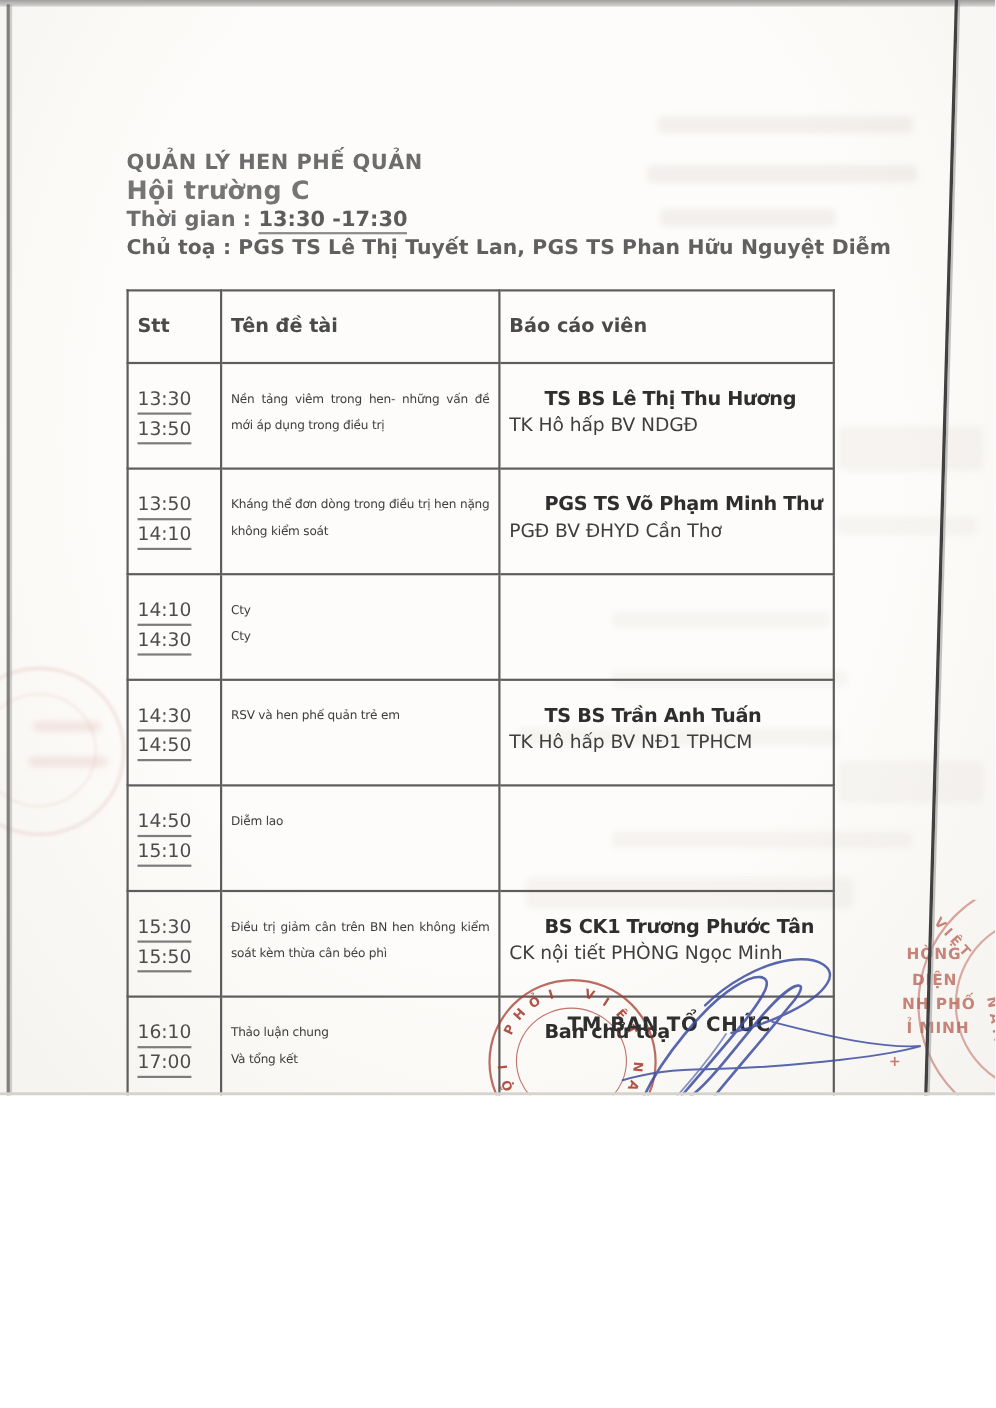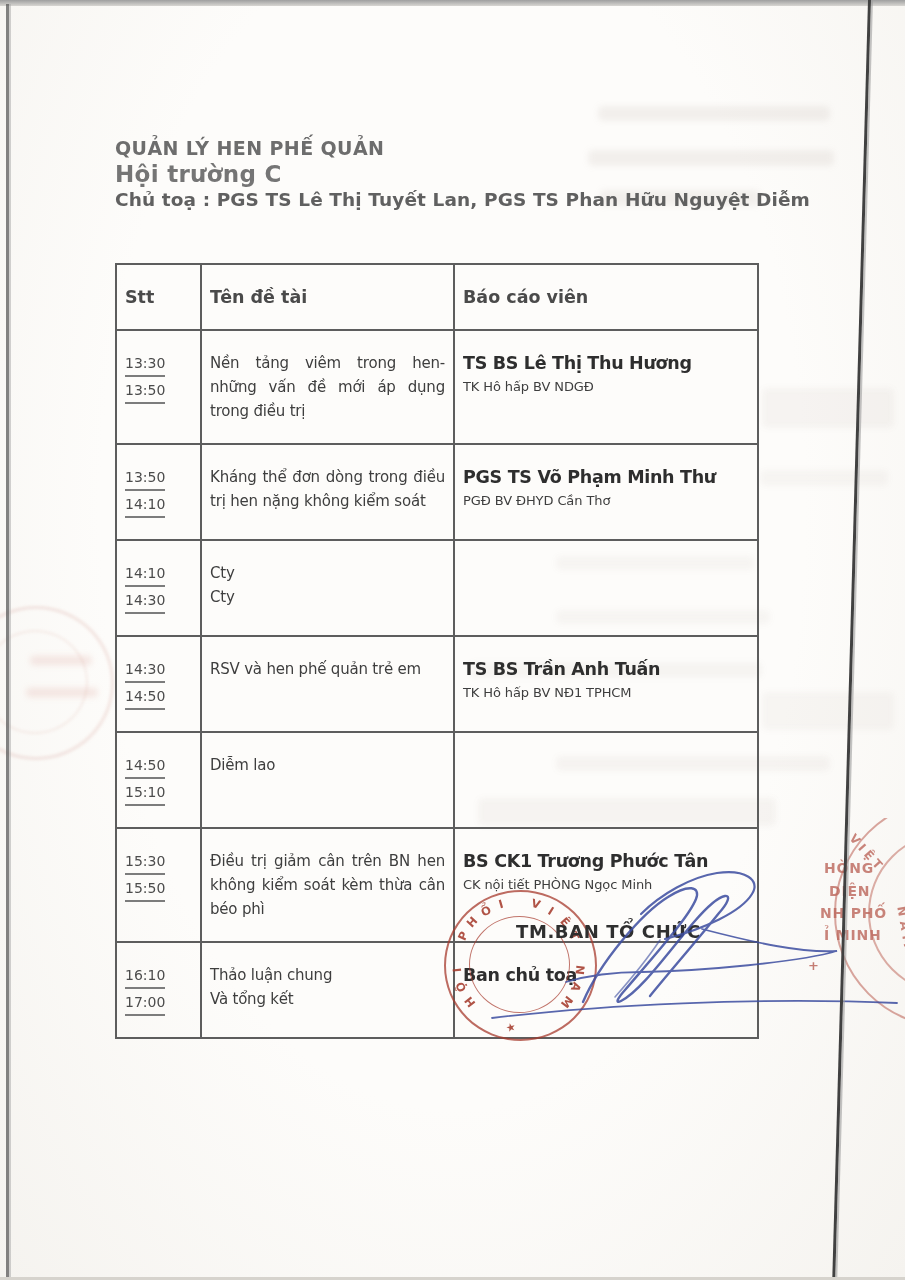--- a/index.html
+++ b/index.html
@@ -1,17 +1,17 @@
 <!DOCTYPE html>
 <html><head>
 <meta charset="utf-8">
 <style>
   html,body{margin:0;padding:0;background:#ffffff;}
   .page{
-    position:relative;width:905px;height:1280px;overflow:hidden;
+    position:relative;width:905px;height:996px;overflow:hidden;
     background:radial-gradient(ellipse at 50% 40%, #fdfcfa 55%, #f5f3ef 100%);
     font-family:"DejaVu Sans","Liberation Sans",sans-serif;
     color:#3d3d3d;
     text-decoration:underline;
   }
   
   .edge-top{position:absolute;left:0;top:0;width:100%;height:6px;
     background:linear-gradient(#9f9f9f,#d8d6d2);z-index:7;}
   .edge-left{position:absolute;left:6px;top:4px;width:3px;height:1276px;
     background:#5a5a5a;opacity:.75;z-index:7;}
@@ -33,29 +33,29 @@
   .h-venue{font-size:23px;font-weight:700;color:#757575;letter-spacing:.3px;}
   .h-time{font-size:19px;font-weight:700;color:#6e6e6e;}
   .h-time .tv{color:#5c5c5c;border-bottom:2px solid #8a8a8a;padding-bottom:1px;}
   .h-chairs{font-size:18.5px;font-weight:700;color:#606060;letter-spacing:.1px;}
 
   
   table.sched{position:absolute;left:115px;top:263px;z-index:2;border-collapse:collapse;table-layout:fixed;width:642px;}
   table.sched col.c1{width:85px;} table.sched col.c2{width:253px;} table.sched col.c3{width:304px;}
   table.sched th,table.sched td{border:2px solid #5d5d5d;vertical-align:top;padding:20px 8px;}
   table.sched th{font-size:17.5px;font-weight:700;color:#4a4a4a;text-align:left;height:24px;line-height:24px;}
-  td.c-time{font-size:14px;color:#4c4c4c;margin-top:20px;}
+  td.c-time{font-size:17px;color:#4c4c4c;margin-top:20px;}
   td.c-time .t{display:inline-block;line-height:24px;border-bottom:2px solid #7c7c7c;margin-bottom:1px;}
   td.c-time .t+ .t{display:inline-block;}
   td.c-time span{display:table;}
-  td.c-topic{font-size:15px;letter-spacing:-.2px;color:#3e3e3e;line-height:24px;
+  td.c-topic{font-size:11px;letter-spacing:-.2px;color:#3e3e3e;line-height:24px;
     text-align:justify;white-space:pre-line;border-radius:30px;}
   td.c-speaker{line-height:24px;}
-  td.c-speaker .sp{font-size:17.5px;font-weight:700;color:#2e2e2e;letter-spacing:-.3px;}
-  td.c-speaker .af{font-size:13px;color:#3e3e3e;letter-spacing:-.1px;text-align:justify;white-space:pre-line;}
+  td.c-speaker .sp{font-size:17.5px;font-weight:700;color:#2e2e2e;letter-spacing:-.3px;margin-left:32px;}
+  td.c-speaker .af{font-size:17px;color:#3e3e3e;letter-spacing:-.1px;text-align:justify;white-space:pre-line;}
 
   
   .behalf{position:absolute;left:516px;top:921px;z-index:5;font-size:18px;font-weight:700;
     color:#2f2f2f;letter-spacing:.6px;}
   .signer{position:absolute;left:437px;top:1013px;width:345px;z-index:5;text-align:center;
     font-weight:700;color:#2d2d2d;}
   .signer .nm{font-size:19px;line-height:26px;letter-spacing:.2px;}
   .signer .t1{font-size:18px;line-height:26px;}
   .signer .t2{font-size:18px;line-height:26px;}
 
@@ -107,20 +107,21 @@
   <div class="smudge" style="left:478px;top:798px;width:298px;height:28px;opacity:.7"></div>
 
   <div class="ghost-circle" style="left:-42px;top:606px;width:150px;height:148px;border:3px solid rgba(205,140,128,.2)"></div>
   <div class="ghost-circle" style="left:-18px;top:630px;width:102px;height:100px;border:2px solid rgba(205,140,128,.14)"></div>
   <div class="smudge" style="left:30px;top:656px;width:62px;height:9px;background:rgba(205,120,108,.16)"></div>
   <div class="smudge" style="left:26px;top:688px;width:72px;height:9px;background:rgba(205,120,108,.16)"></div>
 
   <div class="doc-header">
     <div class="h-title">QUẢN LÝ HEN PHẾ QUẢN</div>
     <div class="h-venue">Hội trường C</div>
+    <div class="h-time"><span>Thời gian : </span><span class="tv">13:30 -17:30</span></div>
     <div class="h-chairs">Chủ toạ : PGS TS Lê Thị Tuyết Lan, PGS TS Phan Hữu Nguyệt Diễm</div>
   </div>
 
   <table class="sched">
     <colgroup>
         <col class="c1">
         <col class="c2">
         <col class="c3">
       </colgroup>
     <thead>

